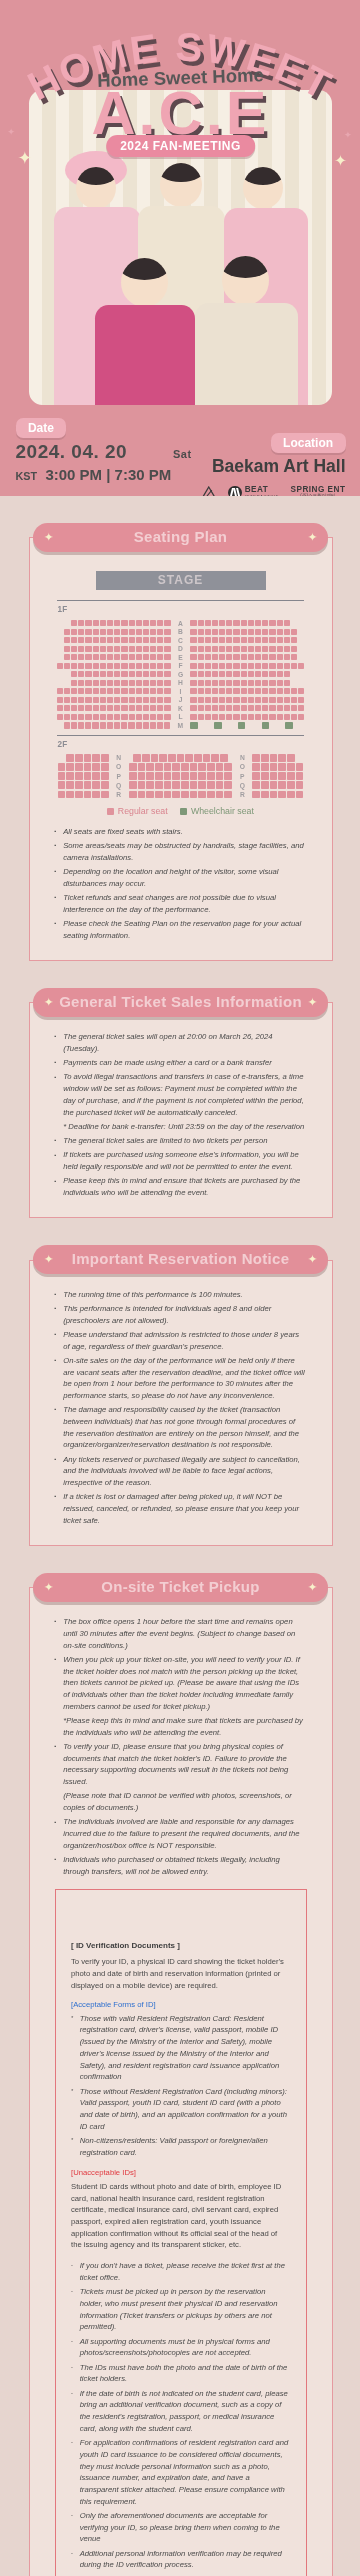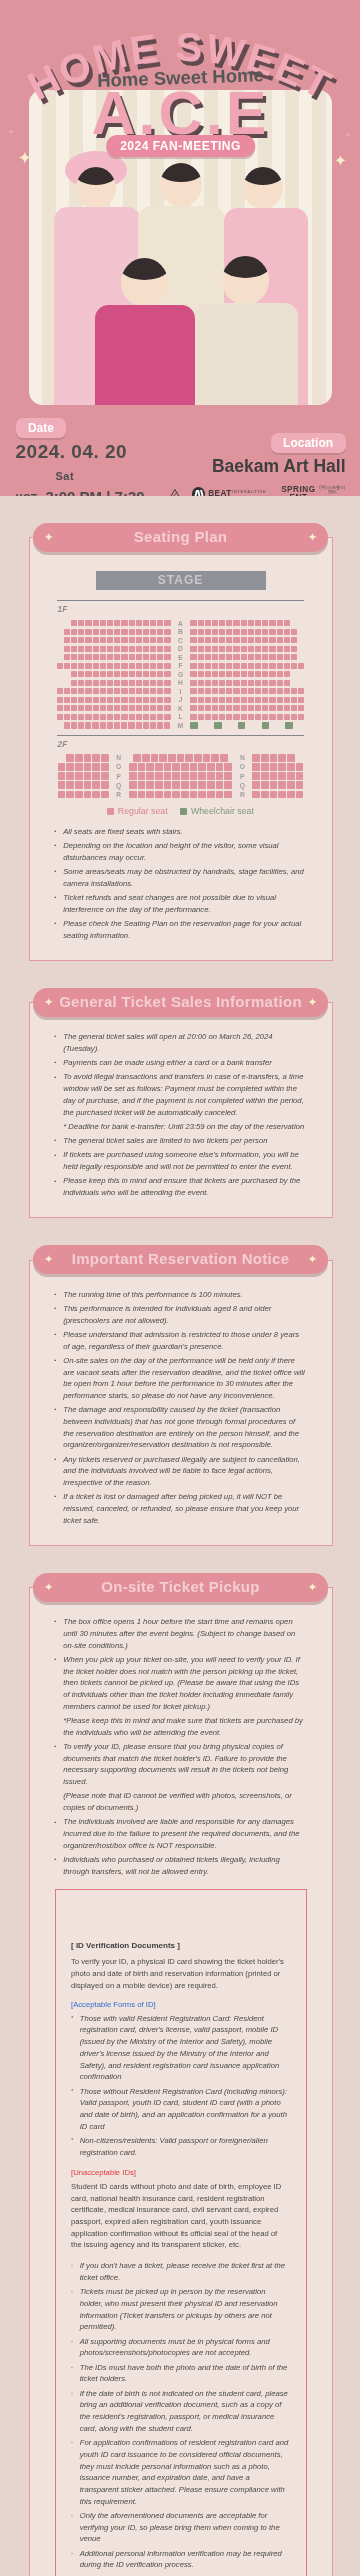--- a/index.html
+++ b/index.html
@@ -33,21 +33,21 @@
   .ev-col.right{align-items:flex-end;text-align:right;margin-top:15px;}
   .ev-pill{background:#eeadb8;color:#fff;font-weight:bold;font-size:12px;padding:3.1px 12.4px;border-radius:7.2px;
     box-shadow:0 2.1px 0 rgba(150,100,110,.3);width:max-content;}
   .date-line{color:#4c4c4c;font-weight:bold;font-size:19px;letter-spacing:0.5px;}
   .date-line .day{font-size:11px;margin-left:40px;}
   .time-line{color:#4c4c4c;font-weight:bold;font-size:15px;}
   .time-line .kst{font-size:10.8px;margin-right:4.1px;}
   .venue-line{color:#3f3f3f;font-weight:bold;font-size:17.5px;}
   .logos{display:flex;align-items:center;gap:11.3px;margin-top:5.2px;}
   .logo{display:flex;align-items:center;gap:3.1px;color:#3b3b3b;}
-  .logo .stack{display:flex;flex-direction:row;line-height:1.05;text-align:left;}
+  .logo .stack{display:flex;flex-direction:column;line-height:1.05;text-align:left;}
   .logo .big{font-weight:bold;font-size:8.2px;letter-spacing:0.5px;}
   .logo .small{font-size:3.9px;letter-spacing:0.8px;color:#4a4a4a;}
   .logo .small.kr{font-size:4.6px;letter-spacing:0;}
   .beat-circle{width:13.4px;height:13.4px;border-radius:50%;background:#2f2f2f;position:relative;overflow:hidden;}
   .beat-circle::before{content:"";position:absolute;left:3.1px;top:2.6px;width:1.5px;height:8.2px;background:#fff;transform:skewX(-14deg);}
   .beat-circle::after{content:"";position:absolute;left:6.2px;top:2.6px;width:1.5px;height:8.2px;background:#fff;transform:skewX(14deg);box-shadow:3.1px 0 0 #fff;}
   
   .grid-area{background-color:#e6d5cf;
     background-image:linear-gradient(rgba(176,146,140,.38) 0.5px,transparent 0.5px),
                      linear-gradient(90deg,rgba(176,146,140,.38) 0.5px,transparent 0.5px);
@@ -62,21 +62,21 @@
   .pill .spk.l{left:11.3px;} .pill .spk.r{right:11.3px;}
   .panel{position:relative;z-index:1;margin-top:-14.4px;border:0.5px solid #e59aa0;background:rgba(247,236,231,.55);
     padding:28px 25px 15.5px;}
   .li{display:flex;gap:2px;color:#4a4a4a;font-size:7.7px;line-height:1.52;margin-bottom:2.6px;font-style:italic;}
   .li .mk{flex:0 0 6.7px;font-size:5.2px;padding-top:2.1px;color:#4a4a4a;}
   .li .tx{white-space:pre-line;}
   
   .stage{width:170px;height:19.6px;background:#8f9199;color:#cdc6c9;font-weight:bold;font-size:12px;letter-spacing:1px;
     display:flex;align-items:center;justify-content:center;margin:4.1px auto 10.3px;}
   .fl-divider{border:none;border-top:1px solid #85858d;margin:3.1px 2.1px;}
-  .fl-label{color:#8c8c93;font-weight:bold;font-size:8.2px;margin:4.1px 0 5.2px 3.1px;font-style:italic;}
+  .fl-label{color:#8c8c93;font-weight:bold;font-size:8.2px;margin:4.1px 0 5.2px 3.1px;}
   .seat-rows{display:flex;flex-direction:column;gap:1.5px;align-items:center;margin-bottom:5.2px;}
   .seat-row{display:flex;align-items:center;gap:2.1px;}
   .sblock{display:flex;gap:1px;}
   .sblock.f1{width:115px;} .sblock.f1.left{justify-content:flex-end;}
   .sblock.f2c{width:104px;justify-content:center;}
   .sblock.f2s{width:52px;} .sblock.f2s.left{justify-content:flex-end;}
   .seat{width:6.2px;height:6.2px;background:#e0939c;border-radius:0.8px;flex:0 0 auto;}
   .f2 .seat, .sblock.f2c .seat, .sblock.f2s .seat{width:7.7px;height:7.7px;}
   .seat.wc{background:#7e9878;width:7.7px;height:7.7px;}
   .wc-row{justify-content:space-between;width:103px !important;margin-right:12.4px;}
@@ -848,25 +848,25 @@
           <span data-interactable="false">Wheelchair seat</span>
         </div>
       </div>
       <div data-interactable="false">
           <div class="li" data-interactable="false">
             <span class="mk" data-interactable="false">▪</span>
             <span class="tx" data-interactable="false">All seats are fixed seats with stairs.</span>
           </div>
           <div class="li" data-interactable="false">
             <span class="mk" data-interactable="false">▪</span>
+            <span class="tx" data-interactable="false">Some areas/seats may be obstructed by handrails, stage facilities, and camera installations.</span>
+          </div>
+          <div class="li" data-interactable="false">
+            <span class="mk" data-interactable="false">▪</span>
             <span class="tx" data-interactable="false">Depending on the location and height of the visitor, some visual disturbances may occur.</span>
-          </div>
-          <div class="li" data-interactable="false">
-            <span class="mk" data-interactable="false">▪</span>
-            <span class="tx" data-interactable="false">Some areas/seats may be obstructed by handrails, stage facilities, and camera installations.</span>
           </div>
           <div class="li" data-interactable="false">
             <span class="mk" data-interactable="false">▪</span>
             <span class="tx" data-interactable="false">Ticket refunds and seat changes are not possible due to visual interference on the day of the performance.</span>
           </div>
           <div class="li" data-interactable="false">
             <span class="mk" data-interactable="false">▪</span>
             <span class="tx" data-interactable="false">Please check the Seating Plan on the reservation page for your actual seating information.</span>
           </div>
         </div>

